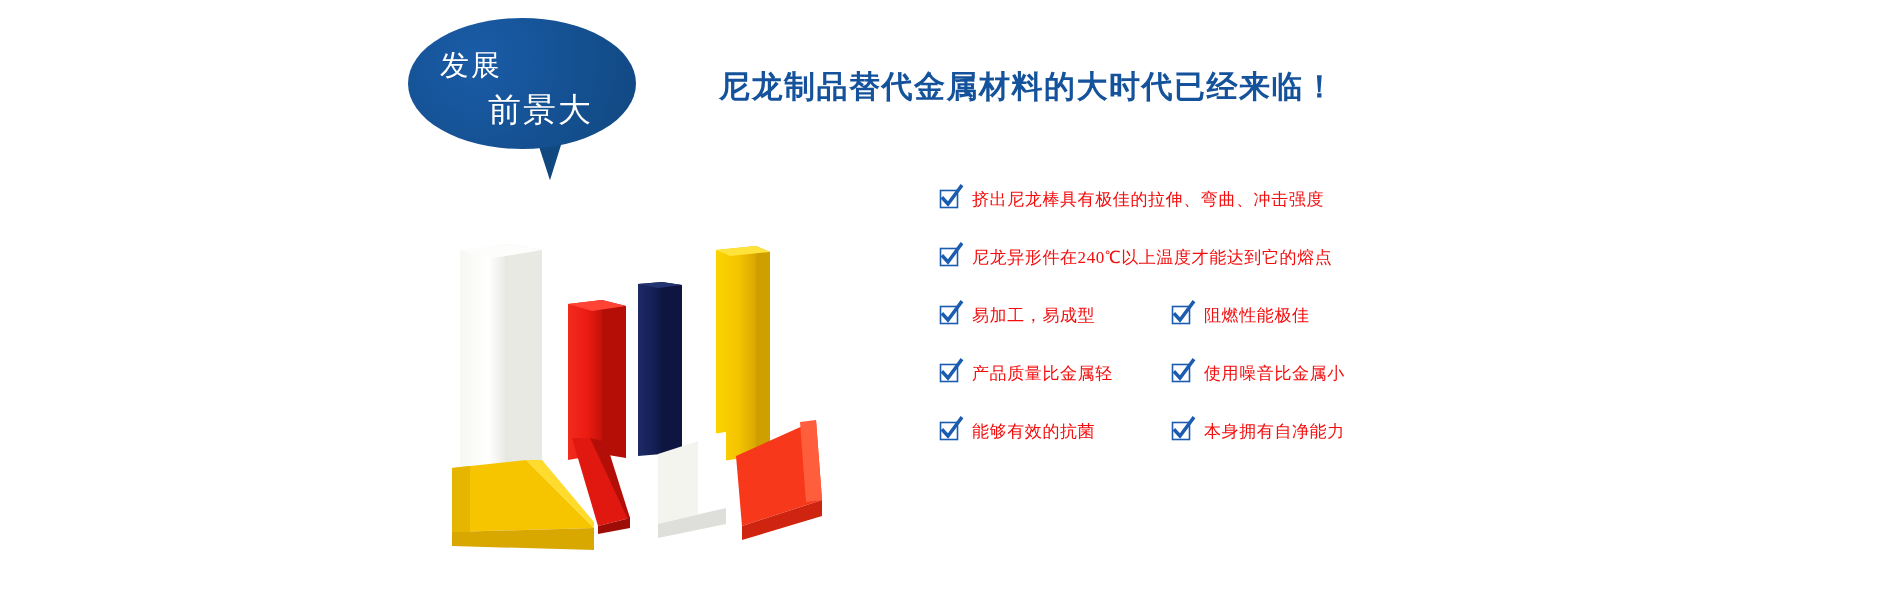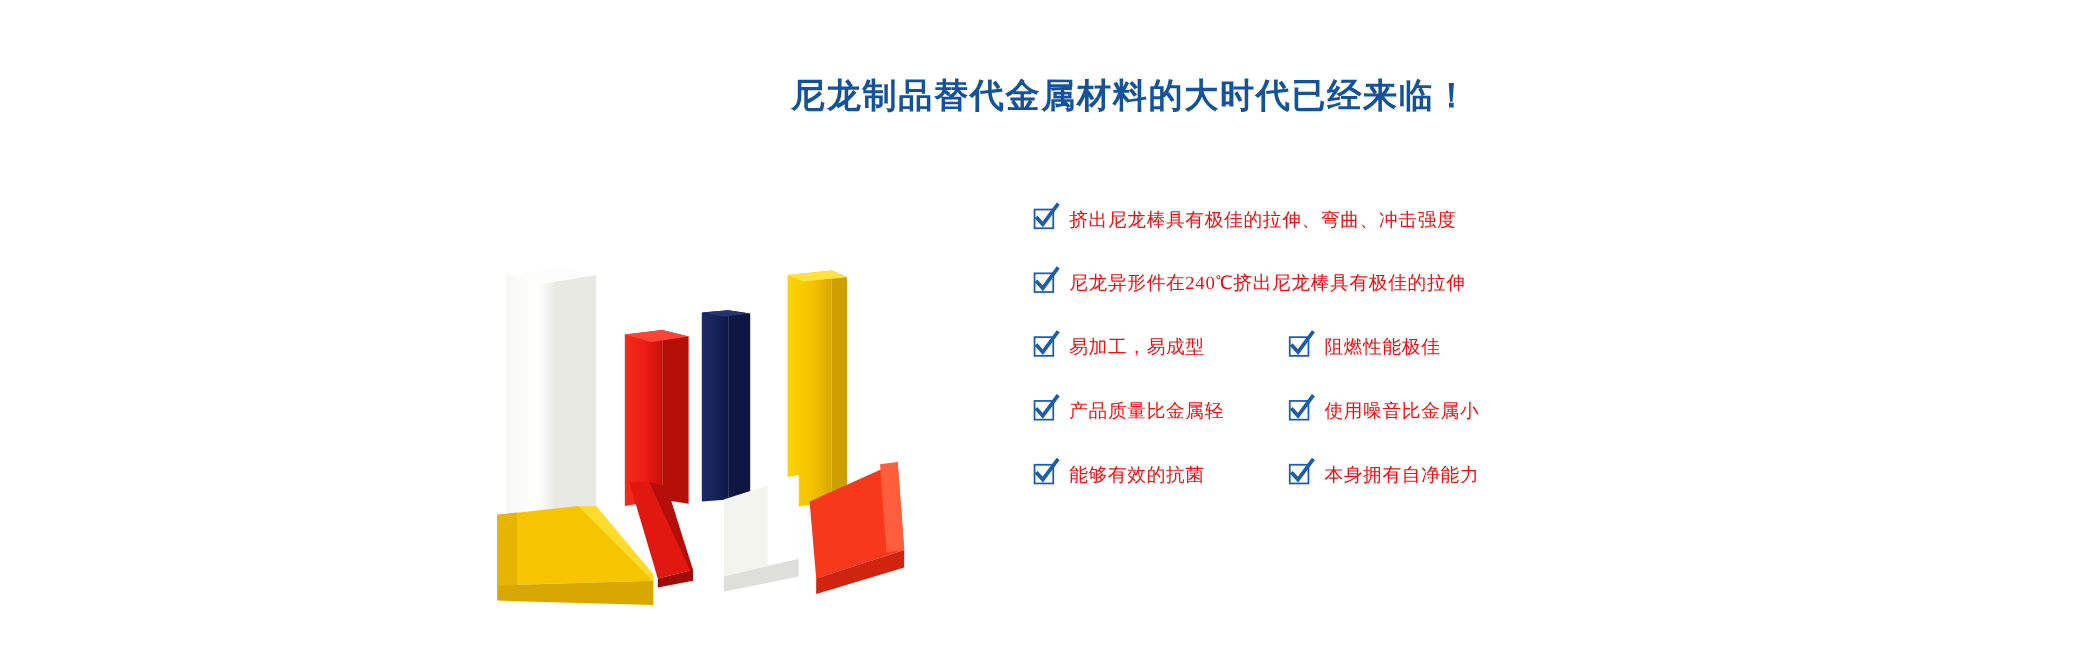--- a/index.html
+++ b/index.html
@@ -120,20 +120,26 @@
     font-weight: 400;
     letter-spacing: 0.6px;
     line-height: 1;
   }
 </style>
 </head>
 <body>
 
 <div id="banner">
 
+  <div id="bubble-wrap">
+    <div id="bubble-tail"></div>
+    <div id="bubble-ellipse"></div>
+    <div class="bubble-line" id="bubble-line-1">发展</div>
+    <div class="bubble-line" id="bubble-line-2">前景大</div>
+  </div>
 
   <h1 id="headline">尼龙制品替代金属材料的大时代已经来临！</h1>
 
   <div id="photo">
     <svg viewBox="0 0 420 328" xmlns="http://www.w3.org/2000/svg" aria-hidden="true">
       <defs>
         <linearGradient id="gW" x1="0" y1="0" x2="1" y2="0">
           <stop offset="0%" stop-color="#f7f7f3"></stop>
             <stop offset="60%" stop-color="#ffffff"></stop>
             <stop offset="100%" stop-color="#e6e6e0"></stop>
@@ -224,21 +230,21 @@
         </div>
       </div>
       <div class="feat-row">
         <div class="feat-item wide">
           <span class="check-icon">
             <svg viewBox="0 0 26 26" xmlns="http://www.w3.org/2000/svg">
               <rect x="3.5" y="6.5" width="17" height="17" fill="#ffffff" stroke="#1B5CB0" stroke-width="1.6"></rect>
               <path d="M6 14.5 L11 20 L24 2.5" fill="none" stroke="#1B5CB0" stroke-width="3.4" stroke-linecap="square" stroke-linejoin="miter"></path>
             </svg>
           </span>
-          <span class="feat-text">尼龙异形件在240℃挤出尼龙棒具有极佳的拉伸</span>
+          <span class="feat-text">尼龙异形件在240℃以上温度才能达到它的熔点</span>
         </div>
       </div>
       <div class="feat-row">
         <div class="feat-item col1">
           <span class="check-icon">
             <svg viewBox="0 0 26 26" xmlns="http://www.w3.org/2000/svg">
               <rect x="3.5" y="6.5" width="17" height="17" fill="#ffffff" stroke="#1B5CB0" stroke-width="1.6"></rect>
               <path d="M6 14.5 L11 20 L24 2.5" fill="none" stroke="#1B5CB0" stroke-width="3.4" stroke-linecap="square" stroke-linejoin="miter"></path>
             </svg>
           </span>

